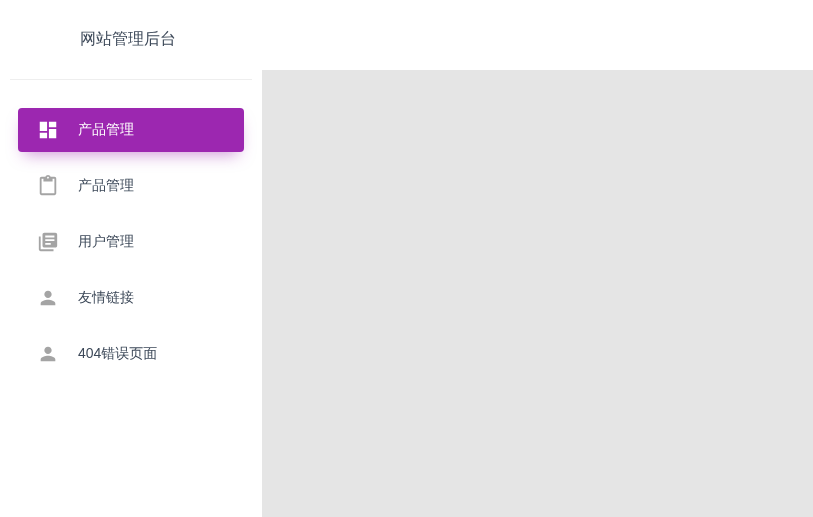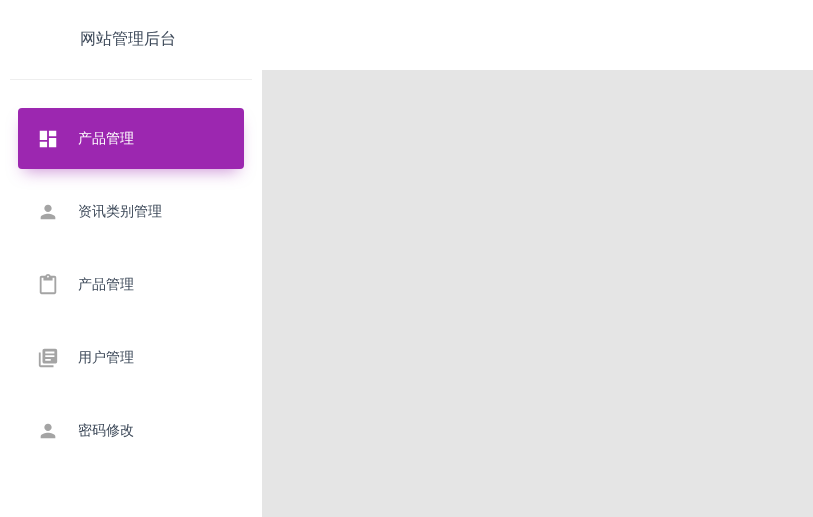--- a/index.html
+++ b/index.html
@@ -29,21 +29,21 @@
   }
   .header-title {
     font-size: 16px;
     color: #3c4858;
     font-weight: 400;
   }
   .nav {
     padding: 28px 18px 0 18px;
   }
   .nav-item {
-    height: 61px;
+    height: 44px;
     display: flex;
     align-items: center;
     border-radius: 4px;
     padding-left: 18px;
     margin-bottom: 12px;
     cursor: pointer;
     color: #3c4858;
   }
   .nav-item.active {
     background: #9c27b0;
@@ -95,28 +95,20 @@
 
     <div class="nav-item active">
       <span class="nav-icon">
         <svg viewBox="0 0 24 24">
             <path d="M3 13h8V3H3v10zm0 8h8v-6H3v6zm10 0h8V11h-8v10zm0-18v6h8V3h-8z"></path>
           </svg>
       </span>
       <span class="nav-label">产品管理</span>
     </div>
 
-    <div class="nav-item">
-      <span class="nav-icon">
-        <svg viewBox="0 0 24 24">
-            <path d="M12 12c2.21 0 4-1.79 4-4s-1.79-4-4-4-4 1.79-4 4 1.79 4 4 4zm0 2c-2.67 0-8 1.34-8 4v2h16v-2c0-2.66-5.33-4-8-4z"></path>
-          </svg>
-      </span>
-      <span class="nav-label">资讯类别管理</span>
-    </div>
 
     <div class="nav-item">
       <span class="nav-icon">
         <svg viewBox="0 0 24 24">
             <path d="M19 2h-4.18C14.4.84 13.3 0 12 0S9.6.84 9.18 2H5c-1.1 0-2 .9-2 2v16c0 1.1.9 2 2 2h14c1.1 0 2-.9 2-2V4c0-1.1-.9-2-2-2zm-7 0c.55 0 1 .45 1 1s-.45 1-1 1-1-.45-1-1 .45-1 1-1zm7 18H5V4h2v3h10V4h2v16z"></path>
           </svg>
       </span>
       <span class="nav-label">产品管理</span>
     </div>
 
@@ -128,22 +120,30 @@
       </span>
       <span class="nav-label">用户管理</span>
     </div>
 
     <div class="nav-item">
       <span class="nav-icon">
         <svg viewBox="0 0 24 24">
             <path d="M12 12c2.21 0 4-1.79 4-4s-1.79-4-4-4-4 1.79-4 4 1.79 4 4 4zm0 2c-2.67 0-8 1.34-8 4v2h16v-2c0-2.66-5.33-4-8-4z"></path>
           </svg>
       </span>
-      <span class="nav-label">密码修改</span>
+      <span class="nav-label">友情链接</span>
     </div>
 
 
+    <div class="nav-item">
+      <span class="nav-icon">
+        <svg viewBox="0 0 24 24">
+            <path d="M12 12c2.21 0 4-1.79 4-4s-1.79-4-4-4-4 1.79-4 4 1.79 4 4 4zm0 2c-2.67 0-8 1.34-8 4v2h16v-2c0-2.66-5.33-4-8-4z"></path>
+          </svg>
+      </span>
+      <span class="nav-label">404错误页面</span>
+    </div>
 
   </div>
 </div>
 
 <div class="topbar"></div>
 <div class="content"></div>
 
 </body></html>

